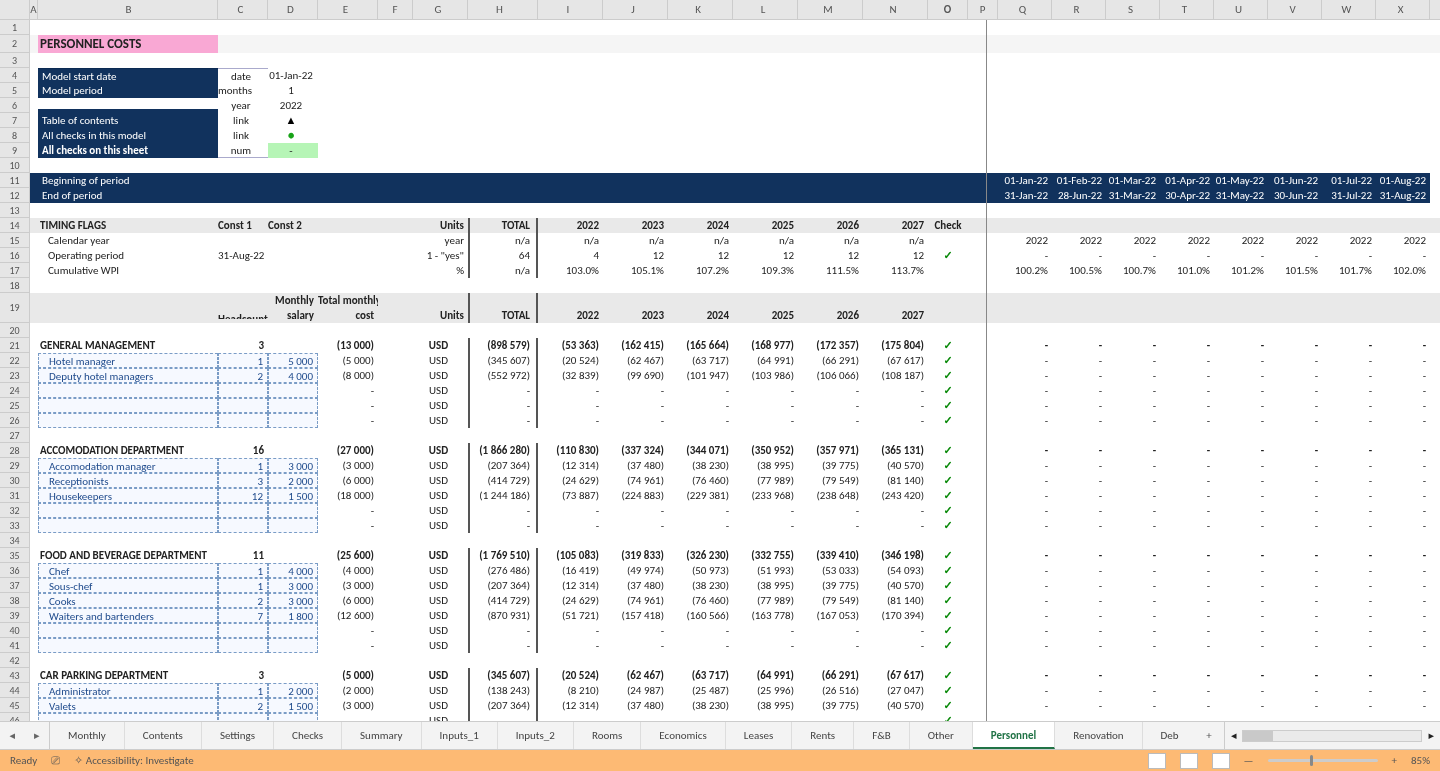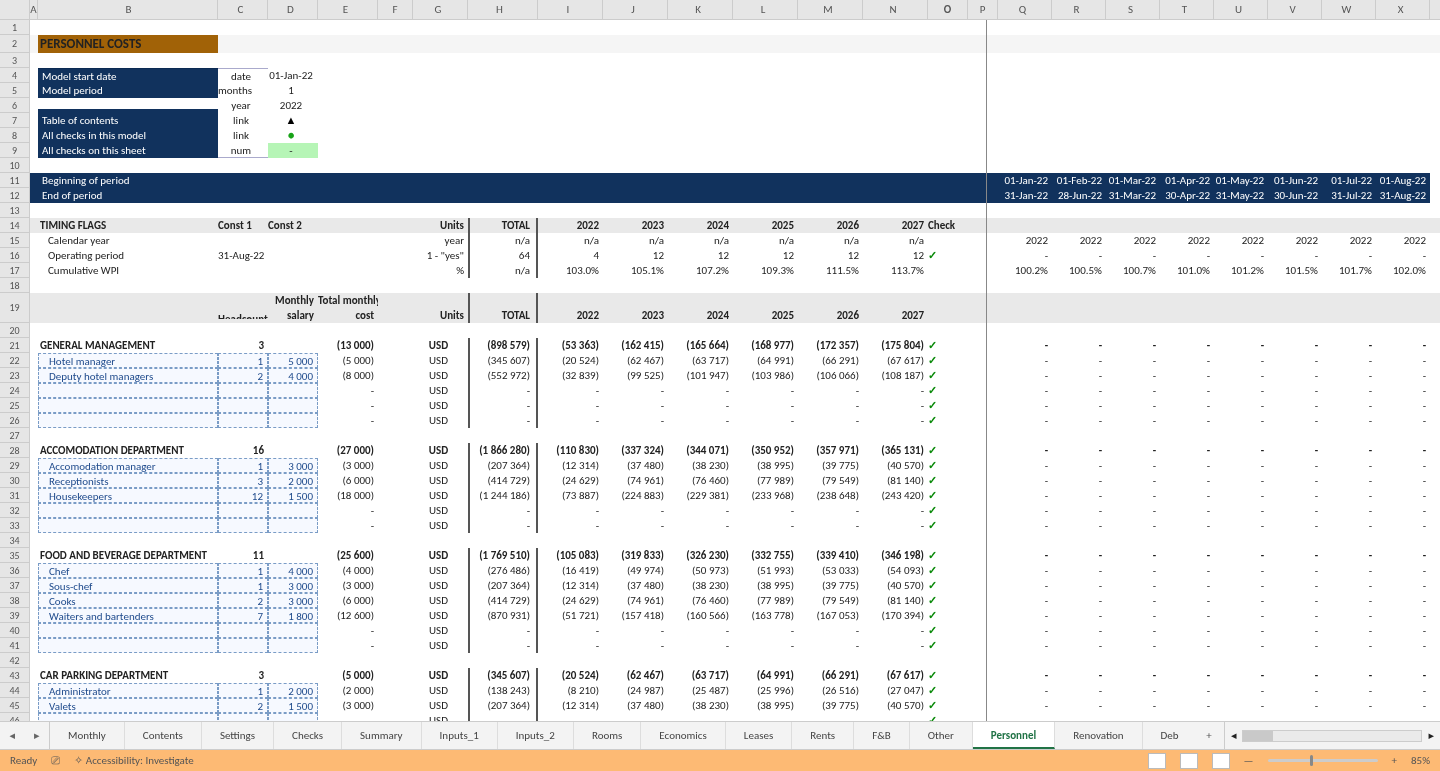--- a/index.html
+++ b/index.html
@@ -24,29 +24,29 @@
 
 .cA { width: 8px; min-width: 8px; }
 .cB { width: 180px; min-width: 180px; padding-left: 2px; }
 .cC { width: 50px; min-width: 50px; text-align: right; padding-right: 4px; }
 .cD { width: 50px; min-width: 50px; text-align: right; padding-right: 4px; }
 .cE { width: 60px; min-width: 60px; text-align: right; padding-right: 4px; }
 .cF { width: 35px; min-width: 35px; text-align: center; }
 .cG { width: 55px; min-width: 55px; text-align: right; padding-right: 4px; }
 .cH { width: 70px; min-width: 70px; text-align: right; padding-right: 6px; border-right: 2px solid #555; border-left: 2px solid #555; }
 .cY { width: 65px; min-width: 65px; text-align: right; padding-right: 4px; }
-.cChk { width: 40px; min-width: 40px; color: #0a8a0a; font-weight: bold; }
+.cChk { width: 40px; min-width: 40px; text-align: center; color: #0a8a0a; font-weight: bold; }
 .cgap { width: 30px; min-width: 30px; }
 .cM { width: 54px; min-width: 54px; text-align: right; padding-right: 4px; }
 
 .bold { font-weight: bold; }
 
 .title-row { height: 18px !important; }
 .title-row > div { height: 18px; line-height: 18px; }
-.title { font-weight: bold; font-size: 13px; background: #a16207; }
+.title { font-weight: bold; font-size: 13px; background: #f9a8d4; }
 .title-row .full { flex: 1; background: #f5f5f5; }
 
 .dark { background: #11325d; color: #fff; }
 
 .hdr-gray { background: #e9e9e9; }
 .hdr-gray > div { background: #e9e9e9; }
 
 .subhdr { font-weight: bold; }
 
 .check-cell-ok { background: #b6f5b6; text-align: center; }
@@ -195,21 +195,21 @@
             <div class="cD" style="text-align: center;"><span class="triangle-up"></span></div>
           </div>
           <div class="r ">
             <div class="cA"></div>
             <div class="cB dark" style="padding-left: 4px;">All checks in this model</div>
             <div class="cC" style="text-align: center;">link</div>
             <div class="cD" style="text-align: center;"><span class="green-dot"></span></div>
           </div>
           <div class="r ">
             <div class="cA"></div>
-            <div class="cB dark" style="padding-left: 4px;">All checks on this sheet</div>
+            <div class="cB dark" style="padding-left: 4px; font-weight: bold;">All checks on this sheet</div>
             <div class="cC" style="text-align: center; border-bottom: 1px solid rgb(170, 170, 204);">num</div>
             <div class="cD check-cell-ok">-</div>
           </div>
           <div class="r "></div>
           <div class="r ">
             <div class="cA dark"></div>
             <div class="cB dark" style="padding-left: 4px;">Beginning of period</div>
             <div class="cC dark"></div>
             <div class="cD dark"></div>
             <div class="cE dark"></div>
@@ -480,21 +480,21 @@
           <div class="r ">
             <div class="cA"></div>
             <div class="cB outline-box" style="padding-left: 10px;">Deputy hotel managers</div>
             <div class="cC outline-num">2</div>
             <div class="cD outline-num">4 000</div>
             <div class="cE">(8 000)</div>
             <div class="cF"></div>
             <div class="cG" style="text-align: center;">USD</div>
             <div class="cH">(552 972)</div>
             <div class="cY">(32 839)</div>
-            <div class="cY">(99 525)</div>
+            <div class="cY">(99 690)</div>
             <div class="cY">(101 947)</div>
             <div class="cY">(103 986)</div>
             <div class="cY">(106 066)</div>
             <div class="cY">(108 187)</div>
             <div class="cChk">✓</div>
             <div class="cgap"></div>
             <div class="cM">-</div>
             <div class="cM">-</div>
             <div class="cM">-</div>
             <div class="cM">-</div>

